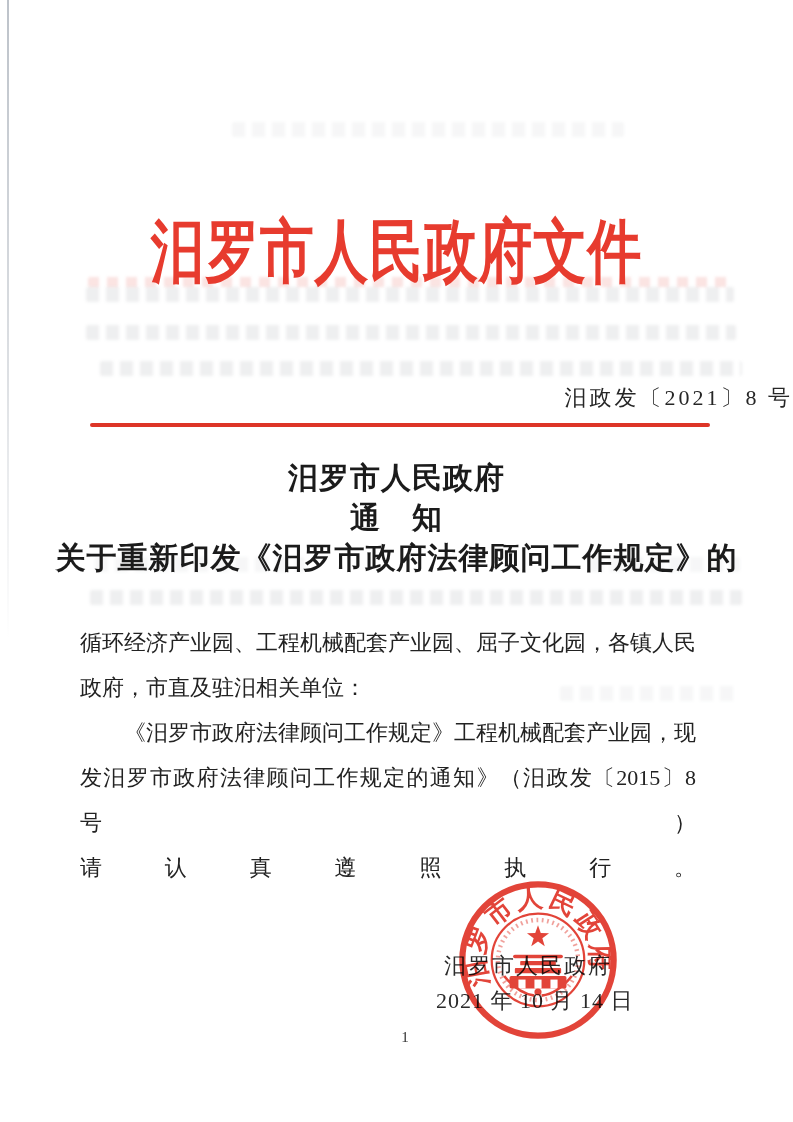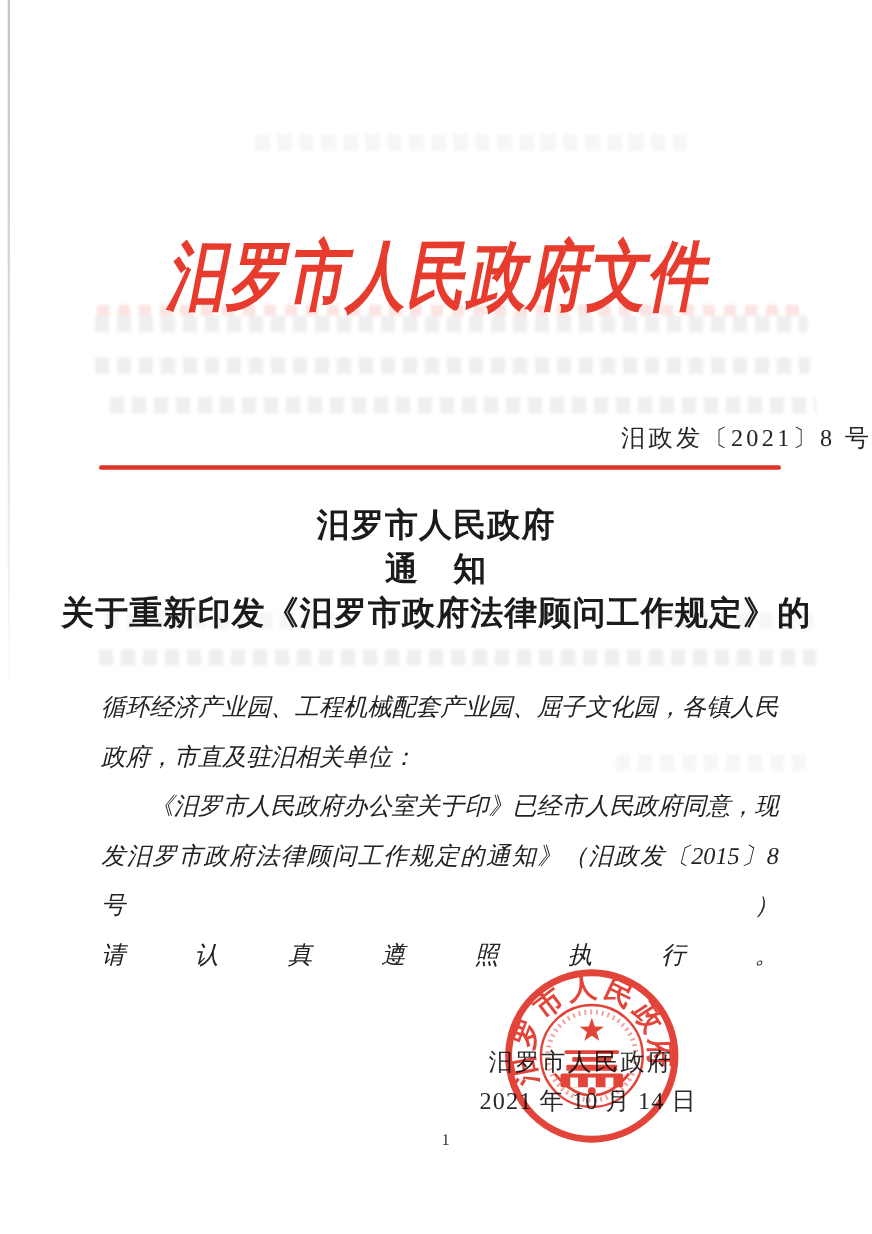--- a/index.html
+++ b/index.html
@@ -23,42 +23,42 @@
   }
   .bleed.red{
     background:repeating-linear-gradient(90deg,
       rgba(225,60,48,.14) 0 11px, rgba(225,60,48,0) 11px 19px);
   }
   .bleed.light{opacity:.55;}
 
   .header-title{
     position:absolute;top:213px;left:0;width:100%;
     text-align:center;font-weight:bold;color:#e73b2e;
-    font-size:64px;line-height:72px;white-space:nowrap;font-style:italic;
+    font-size:64px;line-height:72px;white-space:nowrap;
   }
   .header-title .squeeze{
     display:inline-block;transform:scale(.84,1.08);transform-origin:center top;
     letter-spacing:1px;
   }
   .doc-number{
     position:absolute;top:383px;left:0;width:100%;
     text-align:right;font-size:22px;letter-spacing:3px;color:#262626;
   }
   .red-rule{
     position:absolute;top:423px;left:90px;width:620px;height:4px;
     background:#dd3527;border-radius:2px;
   }
   .notice-title{
     position:absolute;top:458px;left:34px;width:725px;
     text-align:center;font-weight:bold;color:#1b1b1b;
   }
   .notice-title .t-line{font-size:30px;line-height:40px;letter-spacing:1px;}
   .body-block{
-    position:absolute;top:620px;left:92px;width:616px;
-    font-size:22px;color:#222;font-style:italic;
+    position:absolute;top:620px;left:80px;width:616px;
+    font-size:22px;color:#222;
   }
   .body-line{
     line-height:45px;white-space:normal;
     text-align:justify;text-align-last:justify;
   }
   .body-line:nth-child(2),
   .body-line:nth-child(6){text-align-last:left;}
   .body-line:nth-child(3){text-indent:2em;}
 
   .signature{
@@ -110,21 +110,21 @@
 
   <div class="notice-title">
     <div class="t-line">汨罗市人民政府</div>
     <div class="t-line">通　知</div>
     <div class="t-line">关于重新印发《汨罗市政府法律顾问工作规定》的</div>
   </div>
 
   <div class="body-block">
     <div class="body-line">循环经济产业园、工程机械配套产业园、屈子文化园，各镇人民</div>
     <div class="body-line">政府，市直及驻汨相关单位：</div>
-    <div class="body-line">《汨罗市人民政府办公室关于印》已经市人民政府同意，现</div>
+    <div class="body-line">《汨罗市政府法律顾问工作规定》工程机械配套产业园，现</div>
     <div class="body-line">发汨罗市政府法律顾问工作规定的通知》（汨政发〔2015〕8 号）</div>
     <div class="body-line">请认真遵照执行。</div>
   </div>
 
   <div class="signature">汨罗市人民政府</div>
   <div class="sign-date">2021 年 10 月 14 日</div>
 
   <svg class="seal" viewBox="0 0 200 200">
     <g stroke="#e03428" fill="none">
       <circle cx="100" cy="100" r="85" stroke-width="7"></circle>

